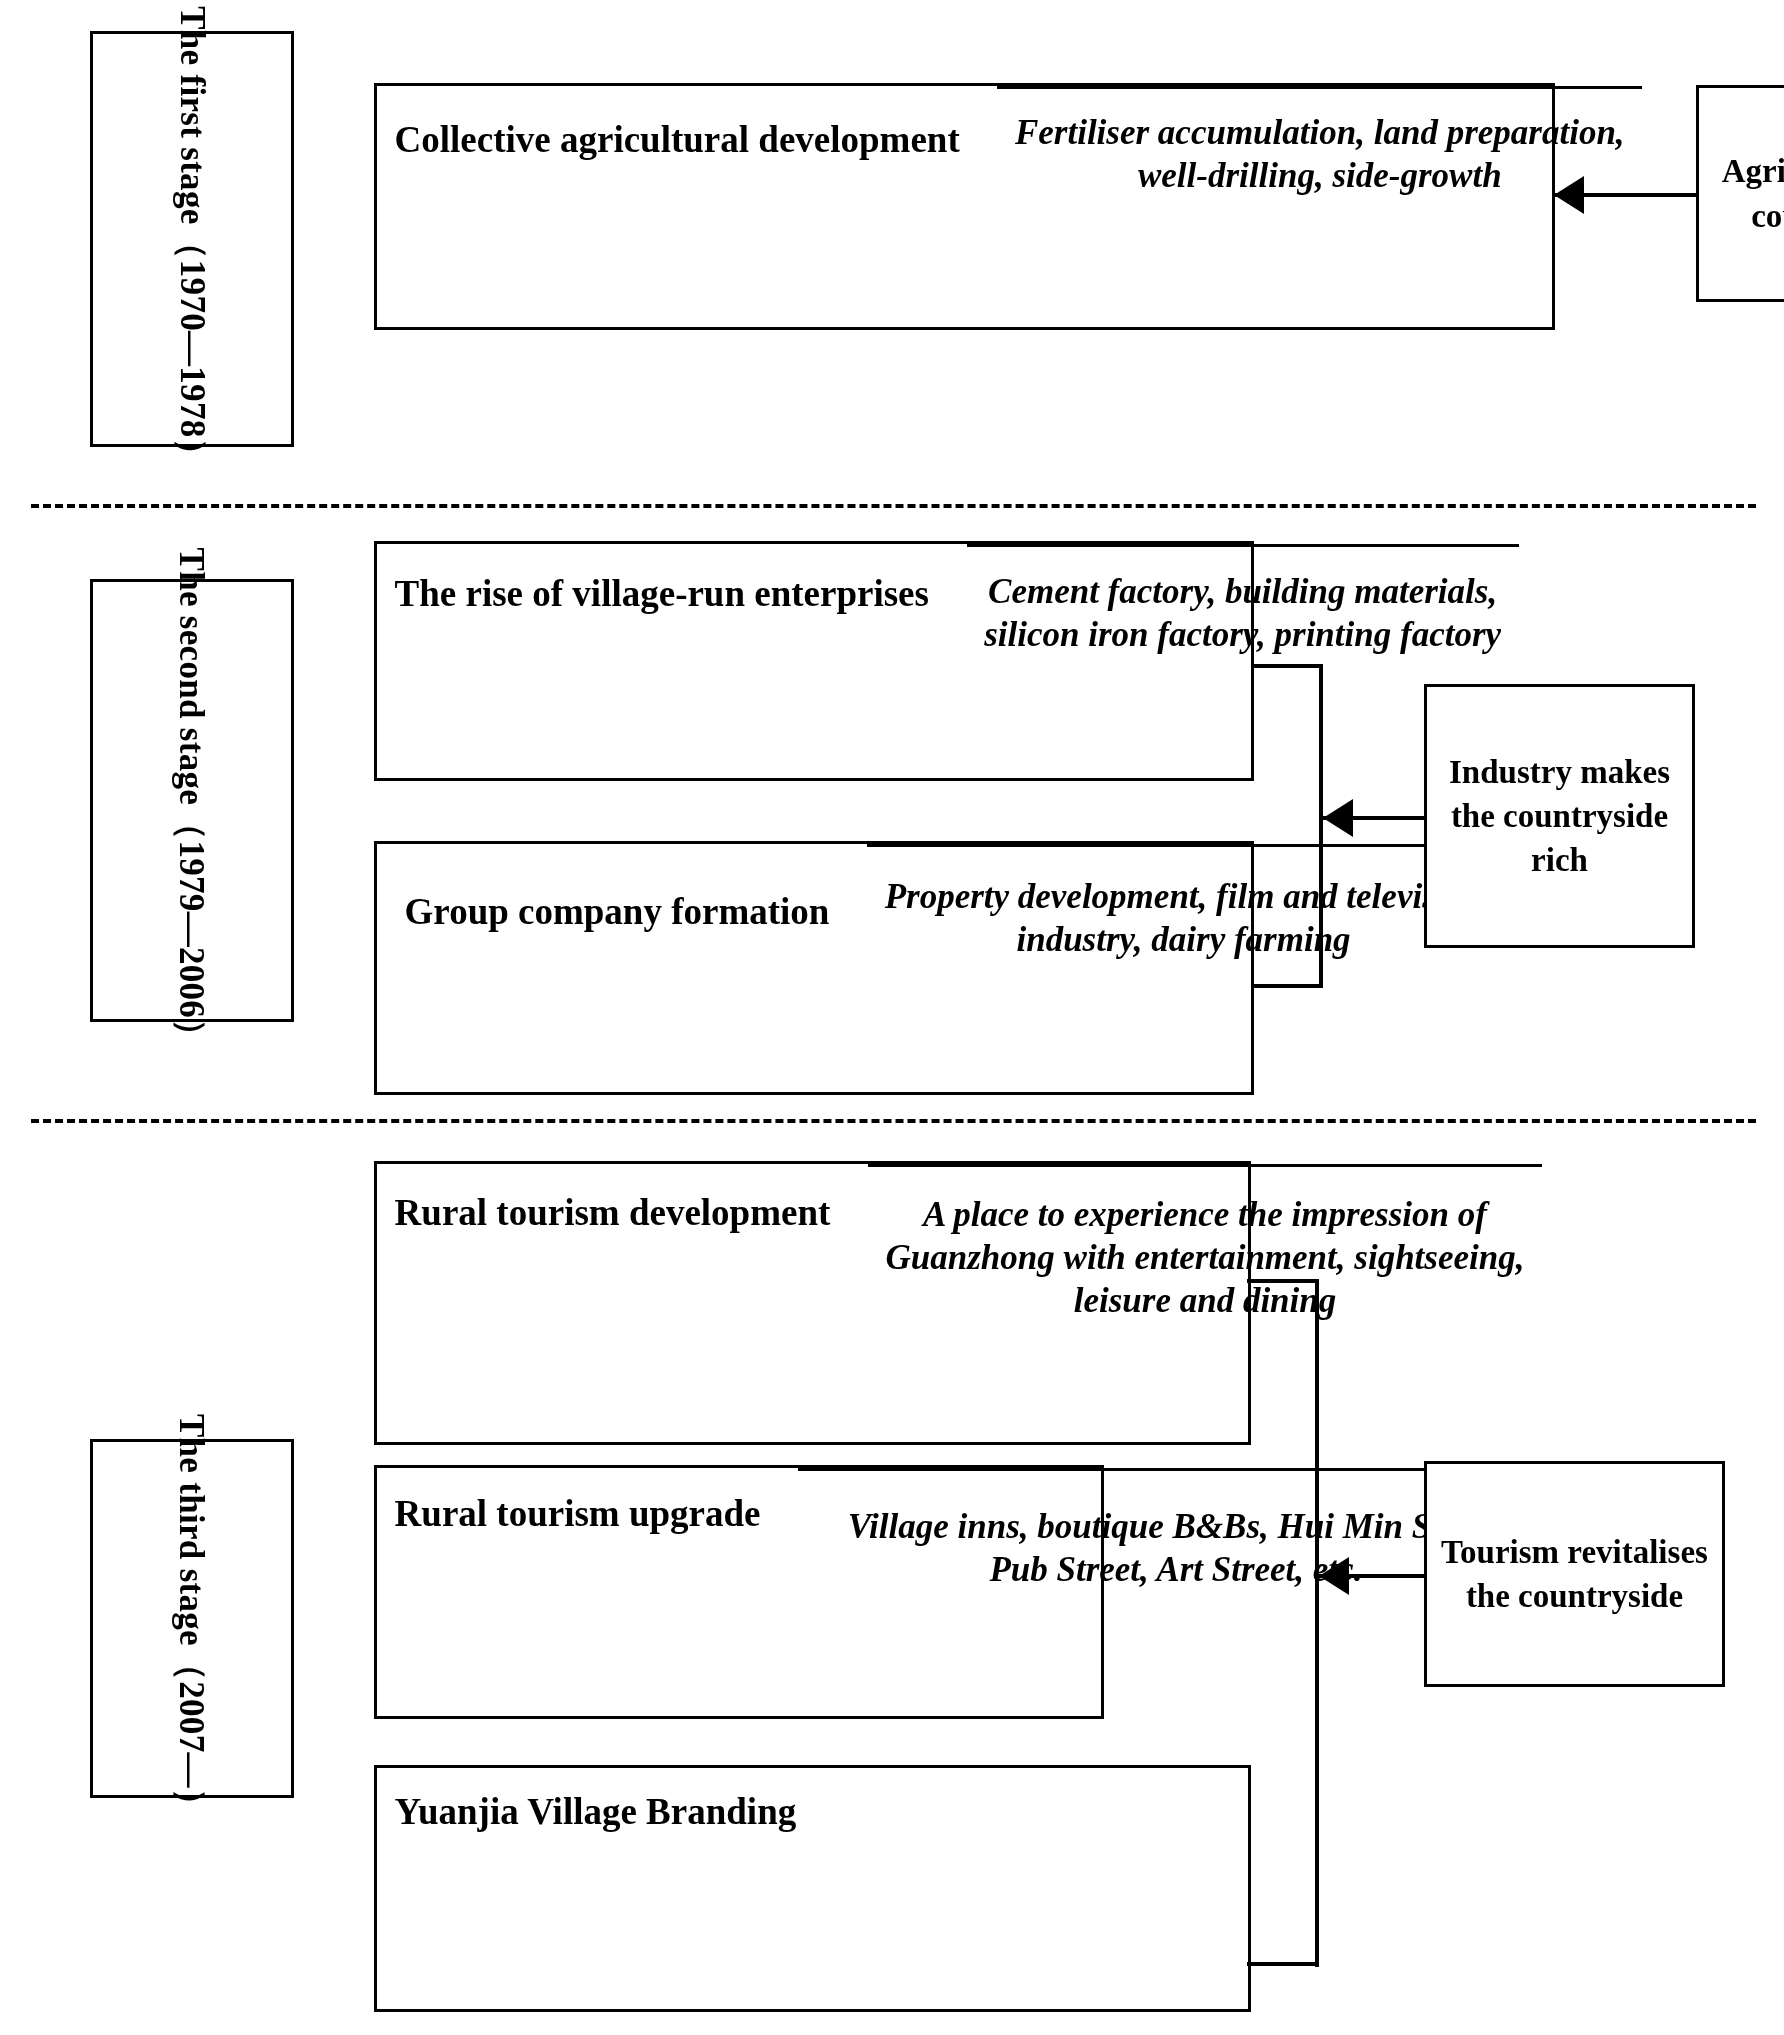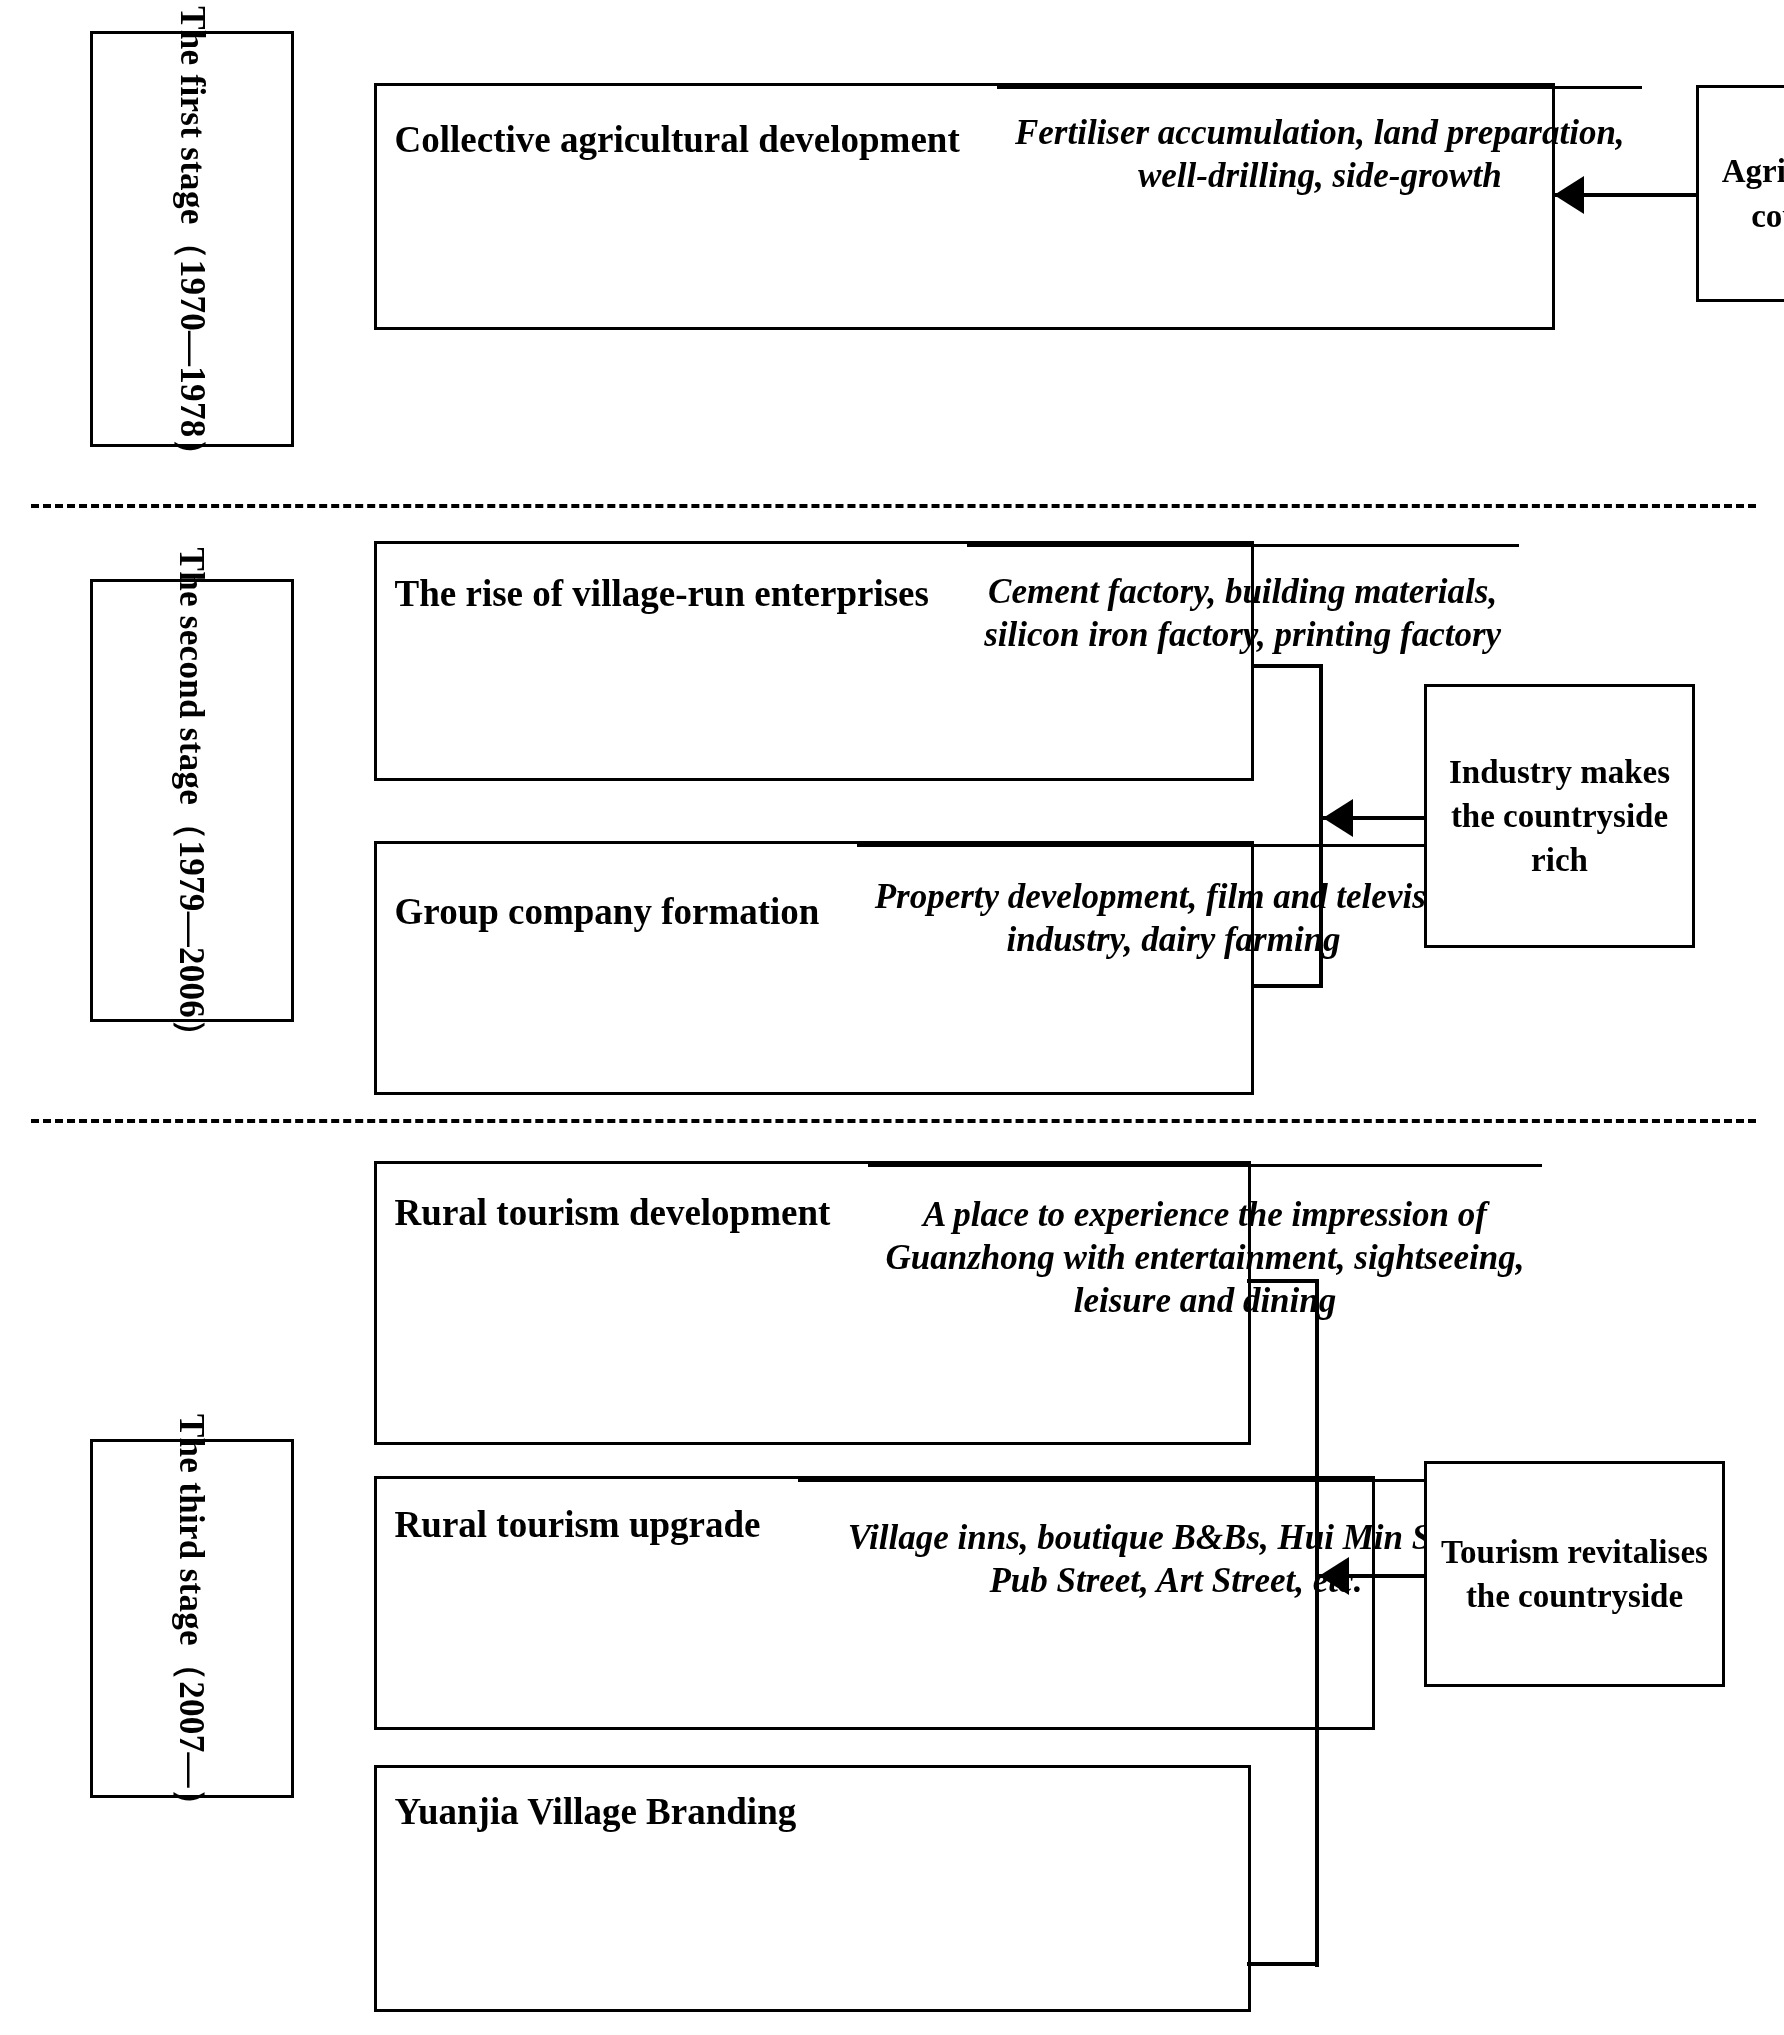--- a/index.html
+++ b/index.html
@@ -141,21 +141,21 @@
     <div class="card-row" style="height:100px;">
       <div class="cell-text" style="font-size:37px;">The rise of village-run enterprises</div>
     </div>
     <div class="card-row" style="height:137px;">
       <div class="cell-text" style="font-size:35px;">Cement factory, building materials,
 silicon iron factory, printing factory</div>
     </div>
   </div>
 
   <div class="card" style="left:374px; top:841px; width:880px; height:254px;">
-    <div class="card-row" style="height:135px;">
+    <div class="card-row" style="height:135px;padding-left:10px;">
       <div class="cell-text" style="font-size:37px;">Group company formation</div>
     </div>
     <div class="card-row" style="height:146px;">
       <div class="cell-text" style="font-size:35px;">Property development, film and television
 industry, dairy farming</div>
     </div>
   </div>
 
   <div class="hline" style="left:1251px; top:664px; width:72px; height:4.1px;"></div>
   <div class="vline" style="left:1319px; top:664px; width:4.1px; height:324px;"></div>
@@ -178,21 +178,21 @@
     <div class="card-row" style="height:98px;">
       <div class="cell-text" style="font-size:37px;">Rural tourism development</div>
     </div>
     <div class="card-row" style="height:186px;">
       <div class="cell-text" style="font-size:35px;">A place to experience the impression of
 Guanzhong with entertainment, sightseeing,
 leisure and dining</div>
     </div>
   </div>
 
-  <div class="card" style="left:374px; top:1465px; width:1001px; height:254px;margin-top:11px;">
+  <div class="card" style="left:374px; top:1465px; width:730px; height:254px;">
     <div class="card-row" style="height:91px;">
       <div class="cell-text" style="font-size:37px;">Rural tourism upgrade</div>
     </div>
     <div class="card-row" style="height:159px;padding-left:32px;">
       <div class="cell-text" style="font-size:35px;">Village inns, boutique B&amp;Bs, Hui Min Street,
 Pub Street, Art Street, etc.</div>
     </div>
   </div>
 
   <div class="card" style="left:374px; top:1765px; width:877px; height:247px;">

